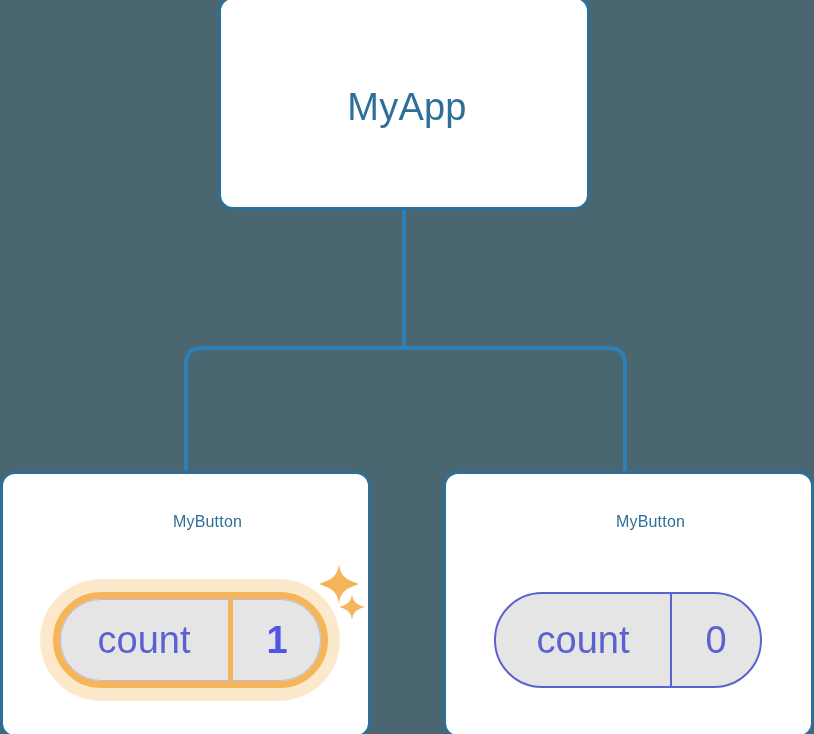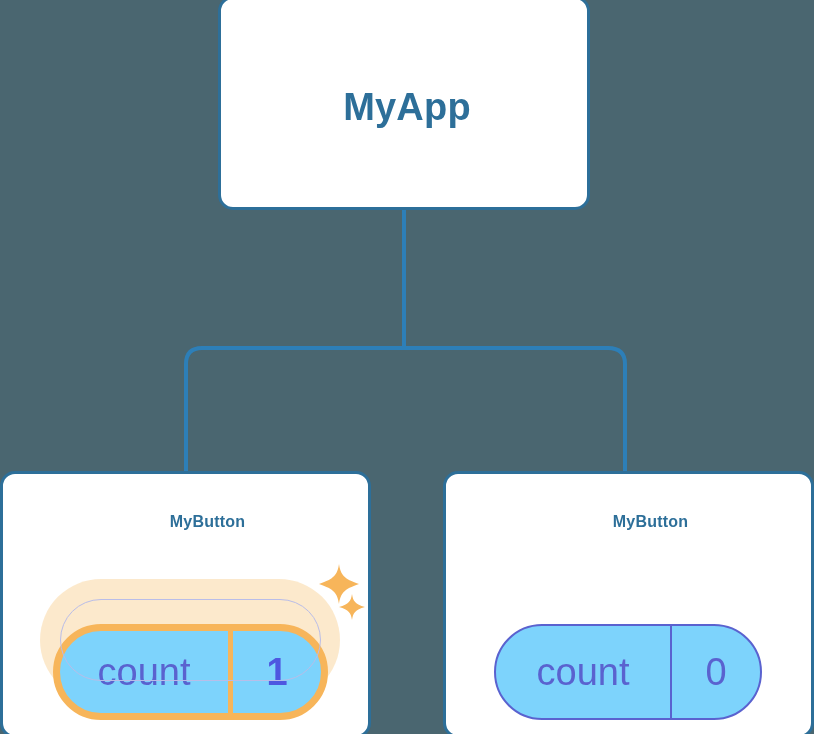--- a/index.html
+++ b/index.html
@@ -35,21 +35,21 @@
     border: 3px solid #2d6f99;
     border-radius: 15px;
     box-sizing: border-box;
   }
   .node-title {
     position: absolute;
     left: 0;
     width: 100%;
     text-align: center;
     color: #2d6f99;
-    font-weight: 700;
+    font-weight: 400;
     letter-spacing: 0.2px;
     white-space: nowrap;
   }
 
   
   .node-root {
     left: 218px;
     top: -4px;
     width: 372px;
     height: 214px;
@@ -75,24 +75,23 @@
     width: 814px; height: 734px;
     pointer-events: none;
   }
 
   
   .pill {
     position: absolute;
     box-sizing: border-box;
     display: flex;
     align-items: stretch;
-    background: #7dd3fc;
+    background: #e5e5e5;
     border-radius: 999px;
     overflow: hidden;
-    margin-top: 32px;
   }
   .pill-key, .pill-val {
     display: flex;
     align-items: center;
     justify-content: center;
     white-space: nowrap;
   }
 
   
   .pill-idle {

